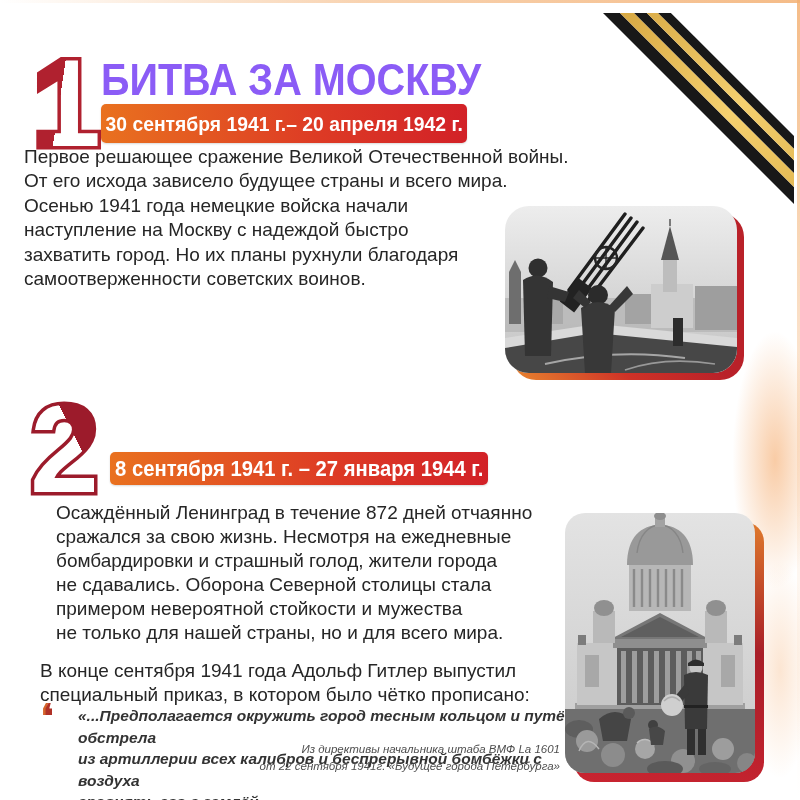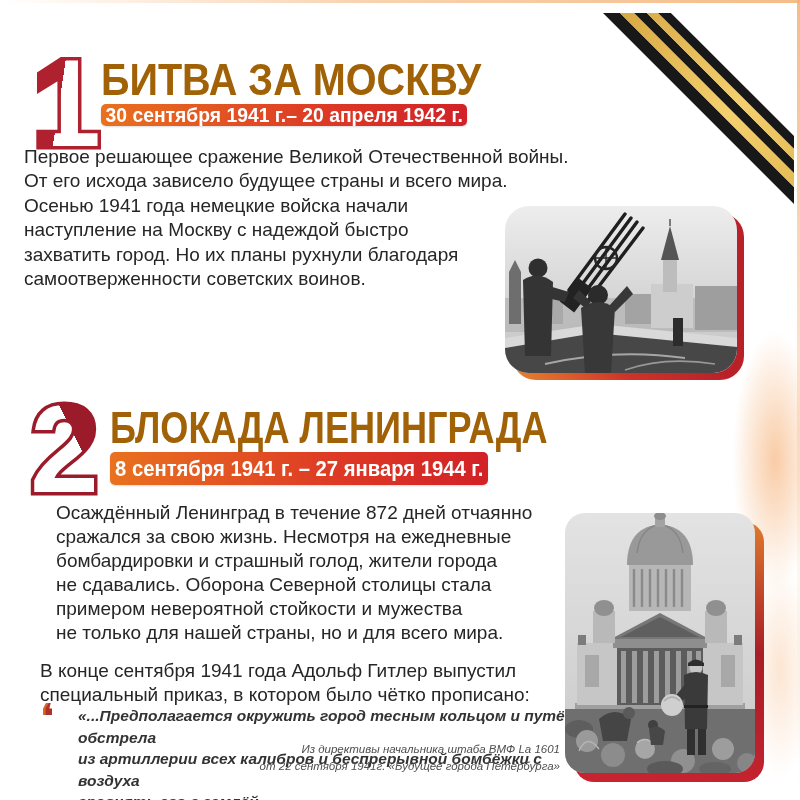--- a/index.html
+++ b/index.html
@@ -15,34 +15,34 @@
     background:radial-gradient(ellipse at center,rgba(243,153,77,.5),rgba(243,153,77,0) 70%);}
   .glow-right2{position:absolute;left:748px;top:560px;width:64px;height:220px;
     background:radial-gradient(ellipse at center,rgba(243,153,77,.25),rgba(243,153,77,0) 70%);}
 
   .ribbon{position:absolute;left:0;top:0;pointer-events:none;}
 
   
   .digit{position:absolute;}
 
   
-  .title{position:absolute;font-weight:700;color:#a16207;font-size:44px;line-height:1;white-space:nowrap;}
+  .title{position:absolute;font-weight:700;color:#8b5cf6;font-size:44px;line-height:1;white-space:nowrap;}
   .title .cond{display:inline-block;transform-origin:0 50%;}
   .title1{left:101px;top:58px;}
   .title1 .cond{transform:scaleX(.90);}
   .title2{left:110px;top:406px;}
   .title2 .cond{transform:scaleX(.82);}
 
   
   .banner{position:absolute;border-radius:5px;display:flex;align-items:center;justify-content:center;
           color:#ffffff;font-weight:700;
           background:linear-gradient(90deg,#e9711f,#dd3a25 60%,#d22127);
           box-shadow:0 1px 2px rgba(0,0,0,.15);}
   .banner .cond{display:inline-block;transform:scaleX(.92);white-space:nowrap;}
-  .banner1{left:101px;top:104px;width:366px;height:22px;font-size:21px;}
+  .banner1{left:101px;top:104px;width:366px;height:39px;font-size:21px;}
   .banner2{left:110px;top:452px;width:378px;height:33px;font-size:22px;}
 
   
   .body-text{position:absolute;color:#262626;font-size:19px;line-height:24.4px;white-space:pre-line;width:720px;}
   .p1{left:24px;top:145px;}
   .p2{left:40px;top:294px;}
   .p3{left:56px;top:501px;line-height:24.1px;}
   .p4{left:40px;top:649px;margin-top:10px;}
 
   
@@ -181,23 +181,20 @@
   <svg class="digit" style="left:22px;top:394px;" width="96" height="104" viewBox="0 0 96 104">
     <defs>
       <linearGradient id="dg2" x1="1" y1="0" x2="0" y2="1">
         <stop offset="0.38" stop-color="#9c1b2b"></stop>
           <stop offset="0.38" stop-color="#ffffff"></stop>
       </linearGradient>
     </defs>
     <text x="8" y="98" font-family="Liberation Sans, sans-serif" font-weight="700" font-size="124" fill="url(#dg2)" stroke="#9c1b2b" stroke-width="7" paint-order="stroke">2</text>
   </svg>
 
-  <div class="title title2">
-    <span class="cond">БЛОКАДА ЛЕНИНГРАДА</span>
-  </div>
 
   <div class="banner banner2">
     <span class="cond">8 сентября 1941 г. – 27 января 1944 г.</span>
   </div>
 
   <div class="body-text p3">Осаждённый Ленинград в течение 872 дней отчаянно
 сражался за свою жизнь. Несмотря на ежедневные
 бомбардировки и страшный голод, жители города
 не сдавались. Оборона Северной столицы стала
 примером невероятной стойкости и мужества

